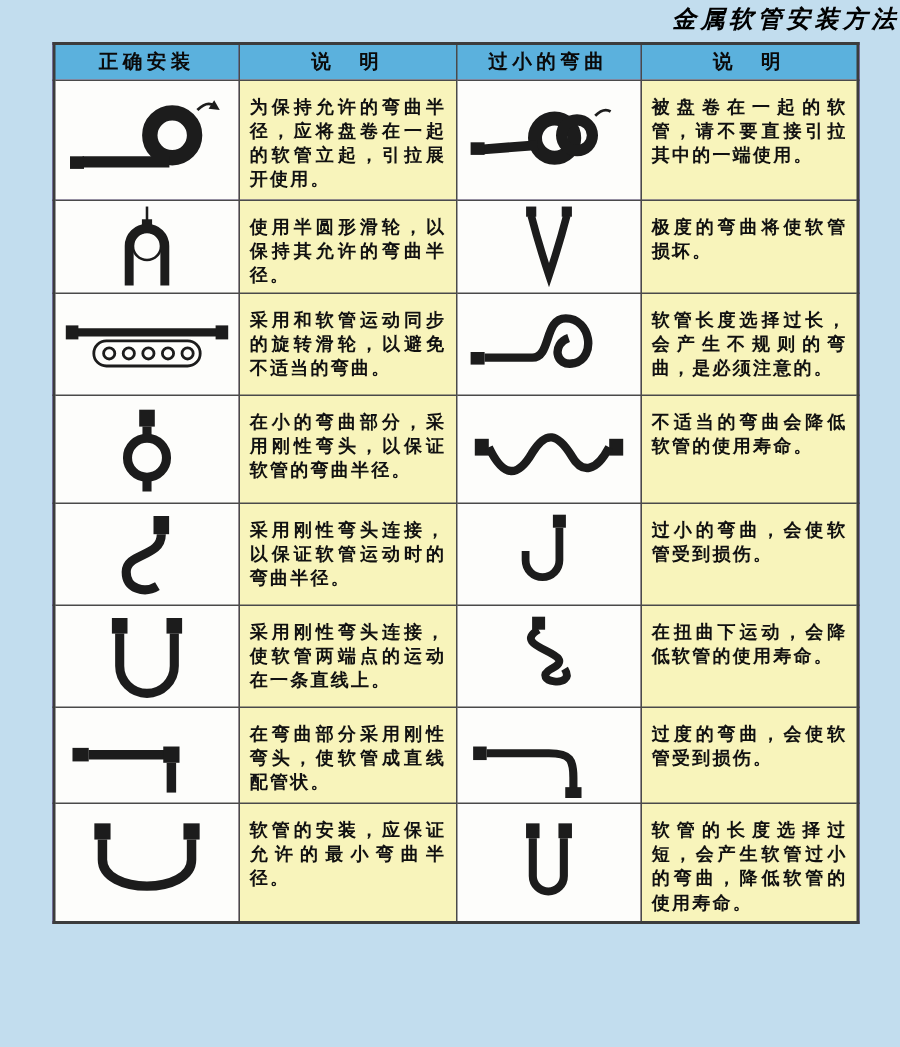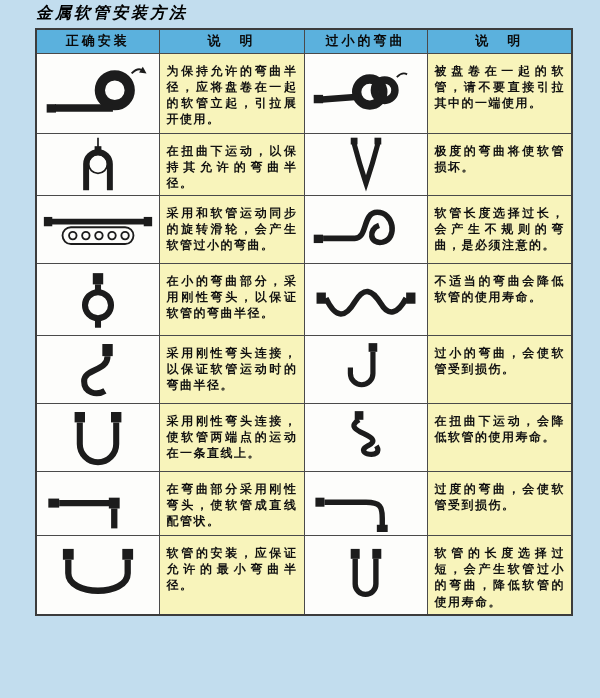--- a/index.html
+++ b/index.html
@@ -9,21 +9,21 @@
     background: #c2ddee;
     font-family: "Liberation Sans", "DejaVu Sans", sans-serif;
     color: #111;
     overflow: hidden;
   }
   .page { width: 600px; height: 698px; padding: 3px 0 0 35px; }
   .doc-title {
     font-family: "DejaVu Serif", "Liberation Serif", serif;
     font-weight: bold; font-style: italic;
     font-size: 16px; letter-spacing: 3px;
-    color: #000; margin: 0 0 4px 1px;
+    color: #000; margin: 0 0 4px 1px; text-align: right;
   }
   table.grid {
     border-collapse: collapse;
     width: 536px;
     table-layout: fixed;
     background: #8b5cf6;
     border: 2px solid #3c3c3c;
   }
   table.grid col.c-img  { width: 123px; }
   table.grid col.c-txt  { width: 145px; }
@@ -101,21 +101,21 @@
 
     <tr style="height:62px">
       <td class="img-cell">
         <svg class="art" width="104" height="56" viewBox="0 0 120 66">
           <line class="thin" x1="60" y1="2" x2="60" y2="16"></line>
           <rect class="fit" x="56" y="12" width="8" height="10"></rect>
           <circle class="thin" cx="60" cy="33" r="11"></circle>
           <path class="hose" d="M46,64 L46,33 A14,14 0 0 1 74,33 L74,64" stroke-width="7"></path>
         </svg>
       </td>
-      <td class="txt-cell">在扭曲下运动，以保持其允许的弯曲半径。</td>
+      <td class="txt-cell">使用半圆形滑轮，以保持其允许的弯曲半径。</td>
       <td class="img-cell">
         <svg class="art" width="104" height="56" viewBox="0 0 120 66">
           <rect class="fit" x="42" y="2" width="8" height="8"></rect>
           <rect class="fit" x="70" y="2" width="8" height="8"></rect>
           <path class="hose" d="M46,9 C52,32 58,50 60,56 C62,50 68,32 74,9" stroke-width="6"></path>
         </svg>
       </td>
       <td class="txt-cell">极度的弯曲将使软管损坏。</td>
     </tr>
 
@@ -126,21 +126,21 @@
           <rect class="fit" x="2" y="17" width="9" height="10"></rect>
           <rect class="fit" x="109" y="17" width="9" height="10"></rect>
           <rect class="thin" x="22" y="28" width="76" height="18" rx="9"></rect>
           <circle class="thin" cx="33" cy="37" r="4"></circle>
           <circle class="thin" cx="47" cy="37" r="4"></circle>
           <circle class="thin" cx="61" cy="37" r="4"></circle>
           <circle class="thin" cx="75" cy="37" r="4"></circle>
           <circle class="thin" cx="89" cy="37" r="4"></circle>
         </svg>
       </td>
-      <td class="txt-cell">采用和软管运动同步的旋转滑轮，会产生软管过小的弯曲。</td>
+      <td class="txt-cell">采用和软管运动同步的旋转滑轮，以避免不适当的弯曲。</td>
       <td class="img-cell">
         <svg class="art" width="112" height="58" viewBox="0 0 120 62">
           <rect class="fit" x="4" y="36" width="10" height="9"></rect>
           <path class="hose" d="M14,40 H48 C62,40 56,12 72,12 C90,12 94,40 78,44 C64,47 62,30 74,26" stroke-width="6"></path>
         </svg>
       </td>
       <td class="txt-cell">软管长度选择过长，会产生不规则的弯曲，是必须注意的。</td>
     </tr>
 
     <tr style="height:72px">

